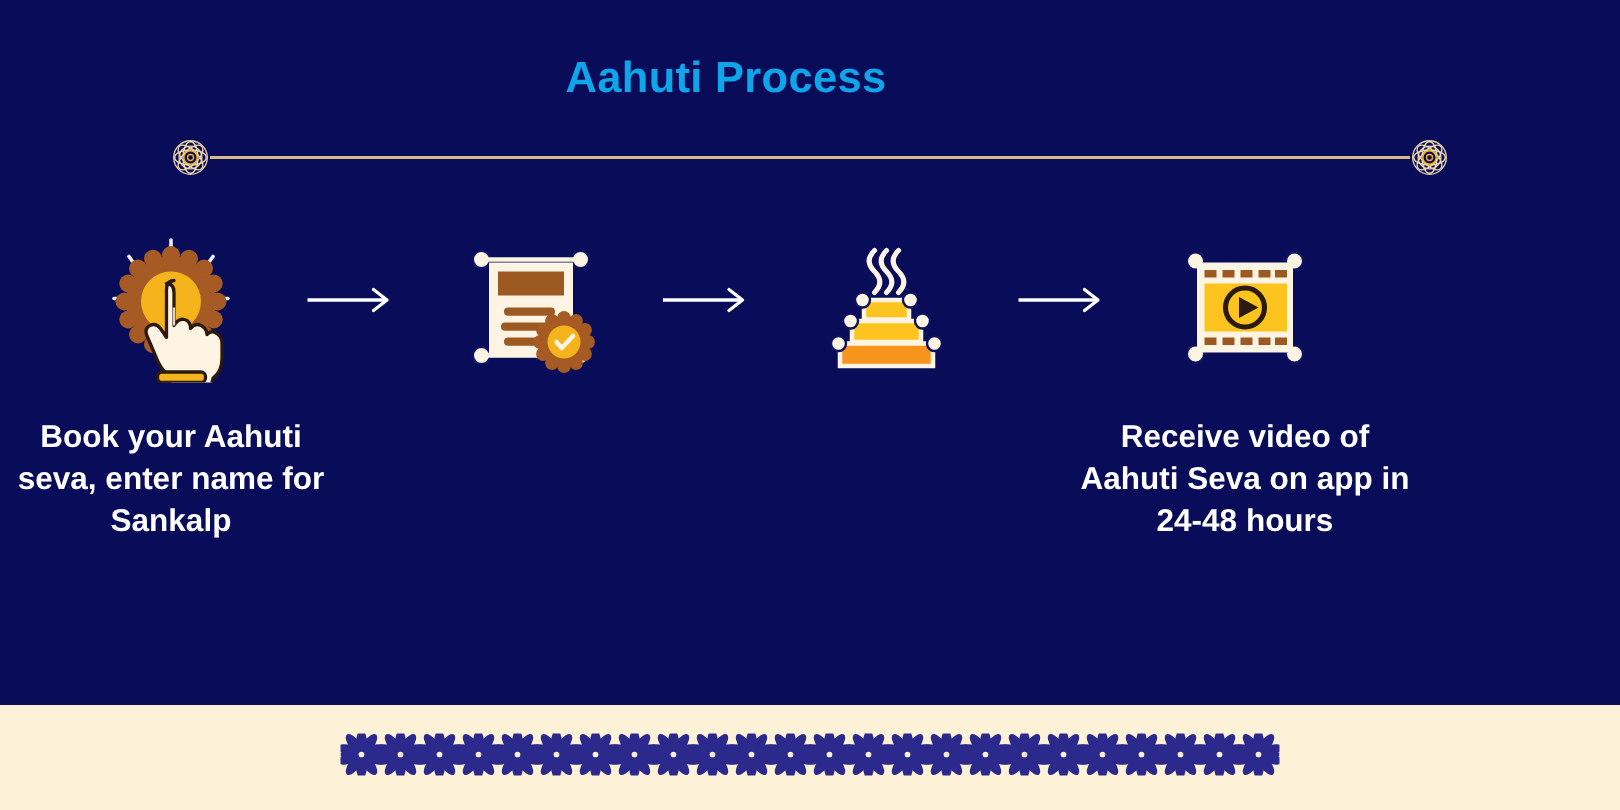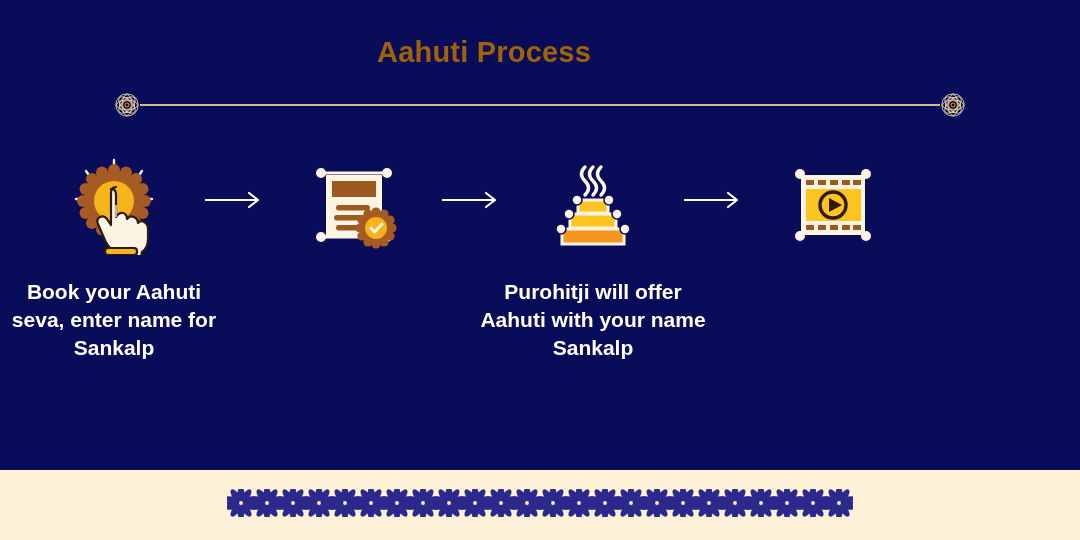--- a/index.html
+++ b/index.html
@@ -7,21 +7,21 @@
     width:1080px;height:540px;overflow:hidden;
     background:#080c59;
     font-family:"Liberation Sans", sans-serif;
     position:relative;
   }
   #stage{position:relative;width:1080px;height:540px;}
 
   
   .title{
     position:absolute;top:36px;left:0;width:968px;
-    text-align:center;color:#a16207;
+    text-align:center;color:#0ea5e9;
     font-size:29px;font-weight:bold;letter-spacing:.2px;
   }
 
   
   .divider{
     position:absolute;top:88px;left:110px;width:860px;height:34px;
   }
   .divider .rule{
     position:absolute;top:16px;left:30px;right:30px;height:1.5px;
     background:#d8b98a;
@@ -248,21 +248,20 @@
               <circle cx="74" cy="59" r="5"></circle>
           </g>
 
           <rect x="19" y="74" width="62" height="15" fill="#f7941e" stroke="#fdf4e3" stroke-width="3"></rect>
           <g fill="#fdf4e3" stroke="#0b1060" stroke-width="1.6">
             <circle cx="18" cy="74" r="5"></circle>
               <circle cx="82" cy="74" r="5"></circle>
           </g>
         </svg>
       </div>
-      <div class="caption">Purohitji will offer Aahuti with your name Sankalp</div>
     </div>
 
     <div class="arrow">
       <svg width="60" height="20" viewBox="0 0 60 20">
         <line x1="0" y1="10" x2="52" y2="10" stroke="#ffffff" stroke-width="2.2"></line>
         <polyline points="44,3 53,10 44,17" fill="none" stroke="#ffffff" stroke-width="2.2" stroke-linecap="round" stroke-linejoin="round"></polyline>
       </svg>
     </div>
 
     <div class="step">
@@ -290,20 +289,21 @@
               <rect x="59" y="70" width="8" height="5"></rect>
             <rect x="70" y="70" width="8" height="5"></rect>
           </g>
 
           <rect x="23" y="34" width="55" height="32" fill="#fdc41f"></rect>
 
           <circle cx="50" cy="50" r="13" fill="none" stroke="#2b1a0e" stroke-width="3.4"></circle>
           <polygon points="46,43 59,50 46,57" fill="#2b1a0e"></polygon>
         </svg>
       </div>
+      <div class="caption">Receive video of Aahuti Seva on app in 24-48 hours</div>
     </div>
 
   </div>
 
   <div class="band">
     <div class="flowers" id="flower-row">
         <span style="display:inline-block;margin:0 -1px;"><svg width="28" height="28" viewBox="-14 -14 28 28">
             <rect x="-14" y="-1.3" width="28" height="2.6" fill="#2b2a8c"></rect>
             <ellipse cx="0" cy="-8" rx="3.6" ry="8.5" transform="rotate(0)" fill="#2b2a8c"></ellipse>
             <ellipse cx="0" cy="-8" rx="3.6" ry="8.5" transform="rotate(36)" fill="#2b2a8c"></ellipse>

